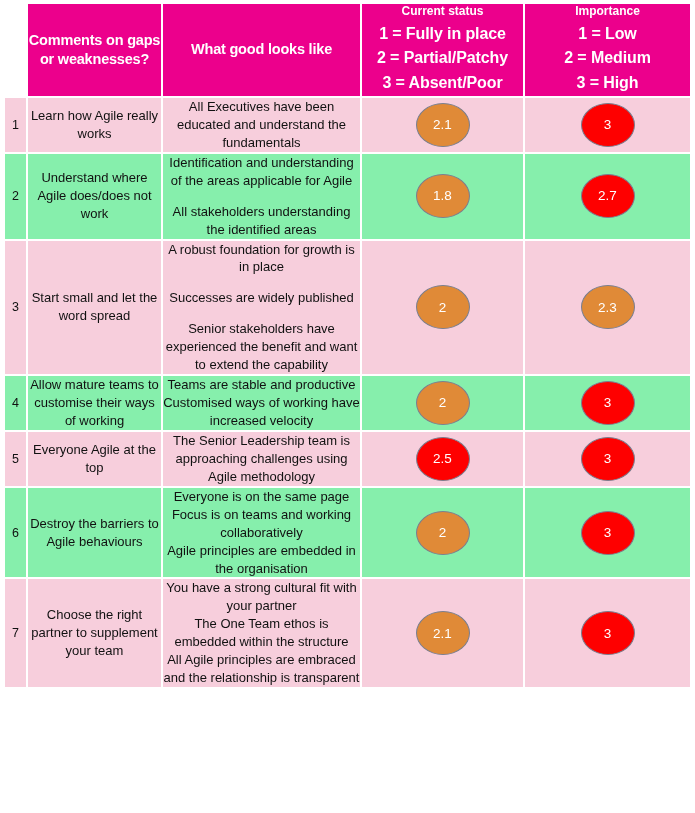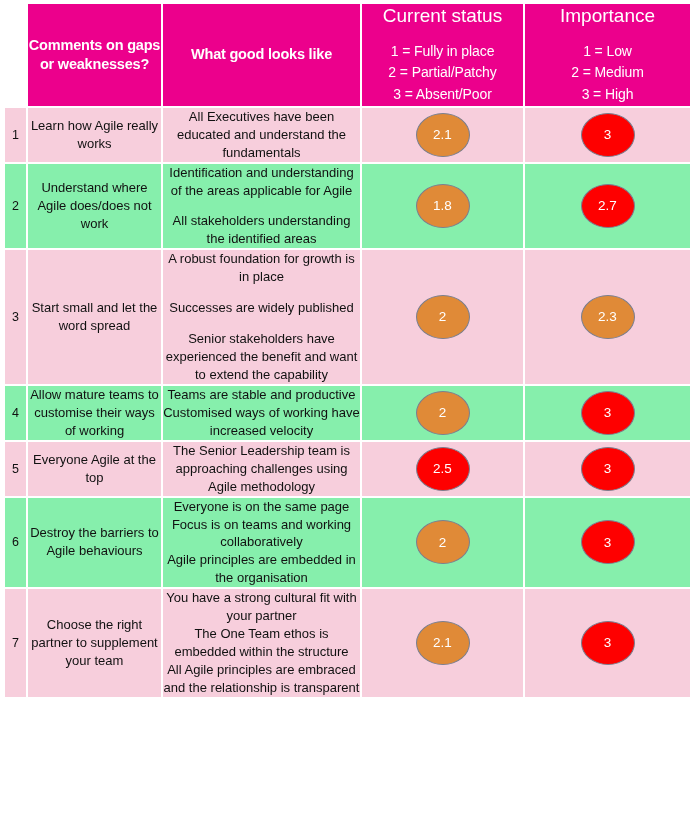--- a/index.html
+++ b/index.html
@@ -47,28 +47,28 @@
     font-weight: bold;
     height: 82px;
   }
   .hdr-main {
     font-size: 14.5px;
     line-height: 1.32;
     padding: 0 6px;
     letter-spacing: -0.2px;
   }
   .hdr-title {
-    font-size: 19px;
-    font-weight: normal;
+    font-size: 12px;
+    font-weight: bold;
     line-height: 1.3;
-    margin-bottom: 12px;
+    margin-bottom: 2px;
   }
   .hdr-sub {
-    font-size: 14px;
-    font-weight: normal;
+    font-size: 16px;
+    font-weight: bold;
     line-height: 1.55;
     letter-spacing: -0.1px;
   }
   th.num-head {
     background: #ffffff;
     border-right: 2px solid #ffffff;
     border-bottom: 2px solid #ffffff;
   }
 
   

